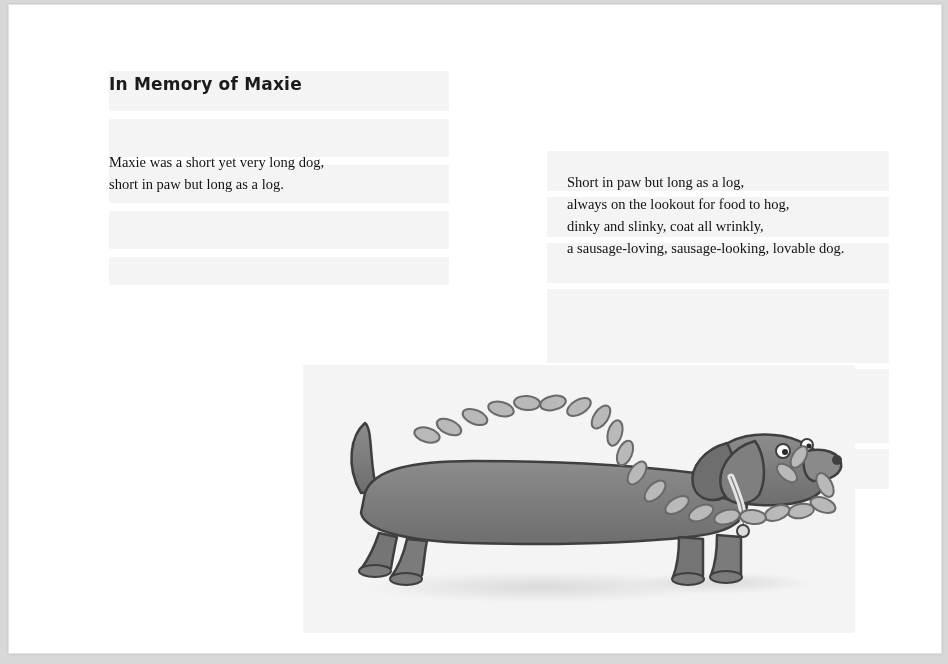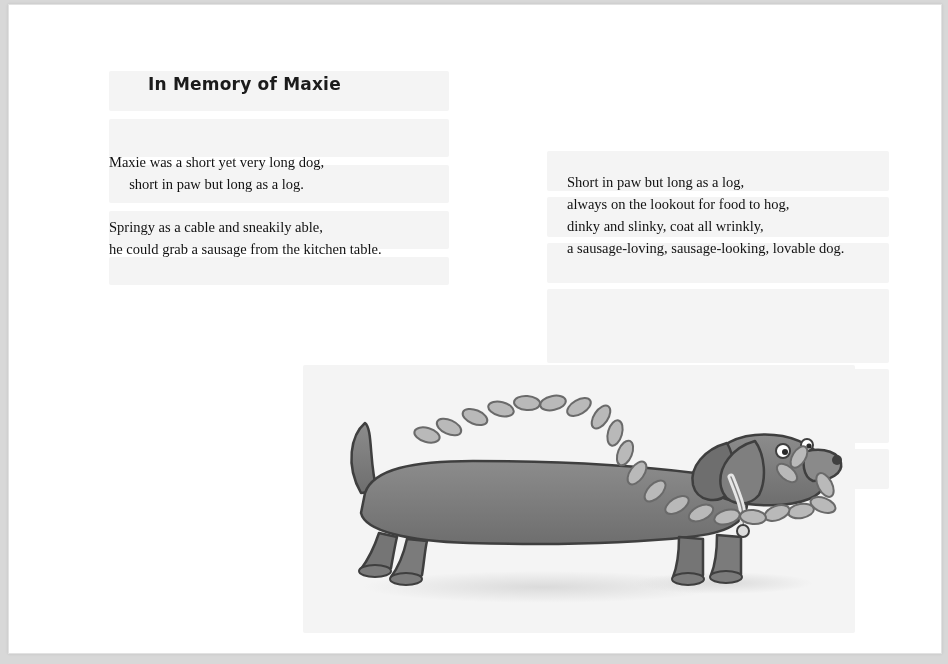--- a/index.html
+++ b/index.html
@@ -31,32 +31,31 @@
 
   #title {
     position: absolute;
     left: 100px;
     top: 58px;
     font-family: "DejaVu Sans", sans-serif;
     font-weight: bold;
     font-size: 17px;
     letter-spacing: 0.2px;
     color: #1b1b1b;
-    margin-left: 39px;
   }
 
   .stanza {
     position: absolute;
     font-family: "Liberation Serif", serif;
     font-size: 14.5px;
     line-height: 22px;
     color: #111111;
     white-space: pre-line;
   }
-  #stanza-1 { left: 100px; top: 131px; text-align: center; }
+  #stanza-1 { left: 100px; top: 131px; }
   #stanza-2 { left: 100px; top: 196px; }
   #stanza-3 { left: 538px; top: 151px; margin-left: 20px; }
 
   
   #illustration {
     position: absolute;
     left: 294px;
     top: 360px;
     width: 552px;
     height: 270px;
@@ -78,22 +77,20 @@
   <div class="ghost" style="left:538px; top:238px; width:342px; height:40px;"></div>
   <div class="ghost" style="left:538px; top:284px; width:342px; height:74px;"></div>
   <div class="ghost" style="left:538px; top:364px; width:342px; height:74px;"></div>
   <div class="ghost" style="left:538px; top:444px; width:342px; height:40px;"></div>
   <div class="ghost" style="left:294px; top:360px; width:552px; height:268px;"></div>
 
   <h1 id="title">In Memory of Maxie</h1>
 
   <p class="stanza" id="stanza-1">Maxie was a short yet very long dog,
 short in paw but long as a log.</p>
-  <p class="stanza" id="stanza-2">Springy as a cable and sneakily able,
-he could grab a sausage from the kitchen table.</p>
   <p class="stanza" id="stanza-3">Short in paw but long as a log,
 always on the lookout for food to hog,
 dinky and slinky, coat all wrinkly,
 a sausage-loving, sausage-looking, lovable dog.</p>
 
   <div id="illustration">
     <svg width="552" height="270" viewBox="0 0 552 270" xmlns="http://www.w3.org/2000/svg">
       <defs>
         <linearGradient id="bodyGrad" x1="0" y1="0" x2="0" y2="1">
           <stop offset="0%" stop-color="#8c8c8c"></stop>

